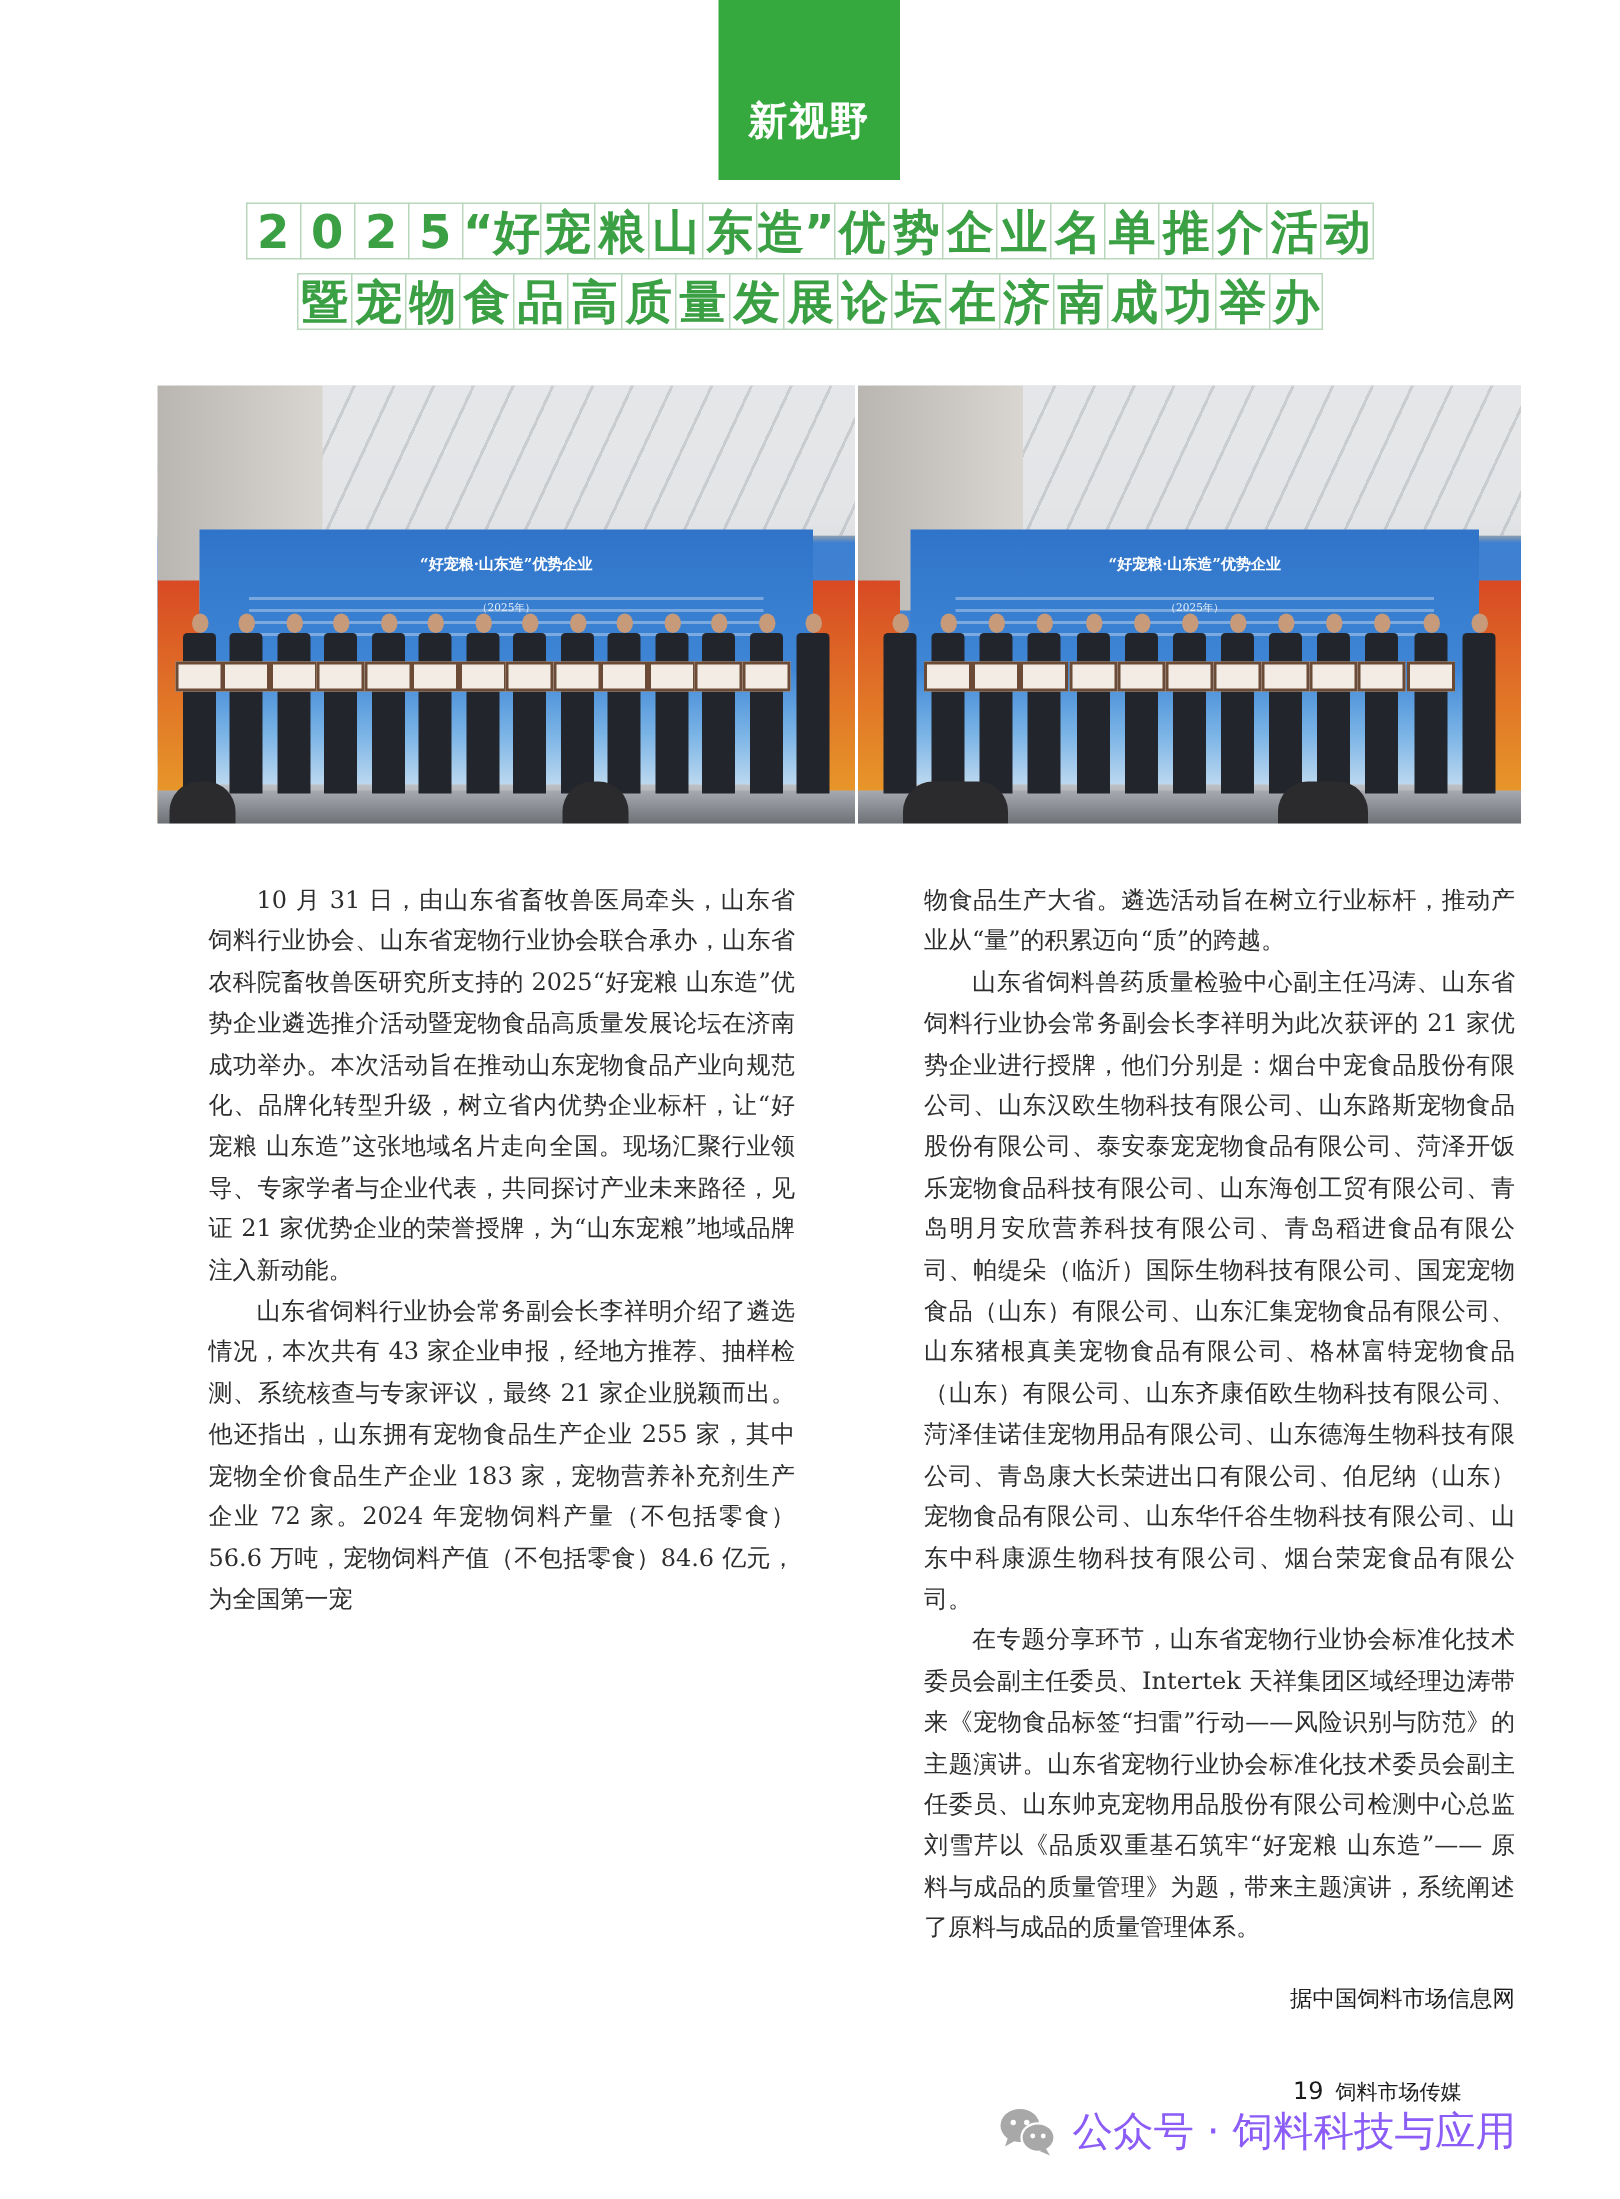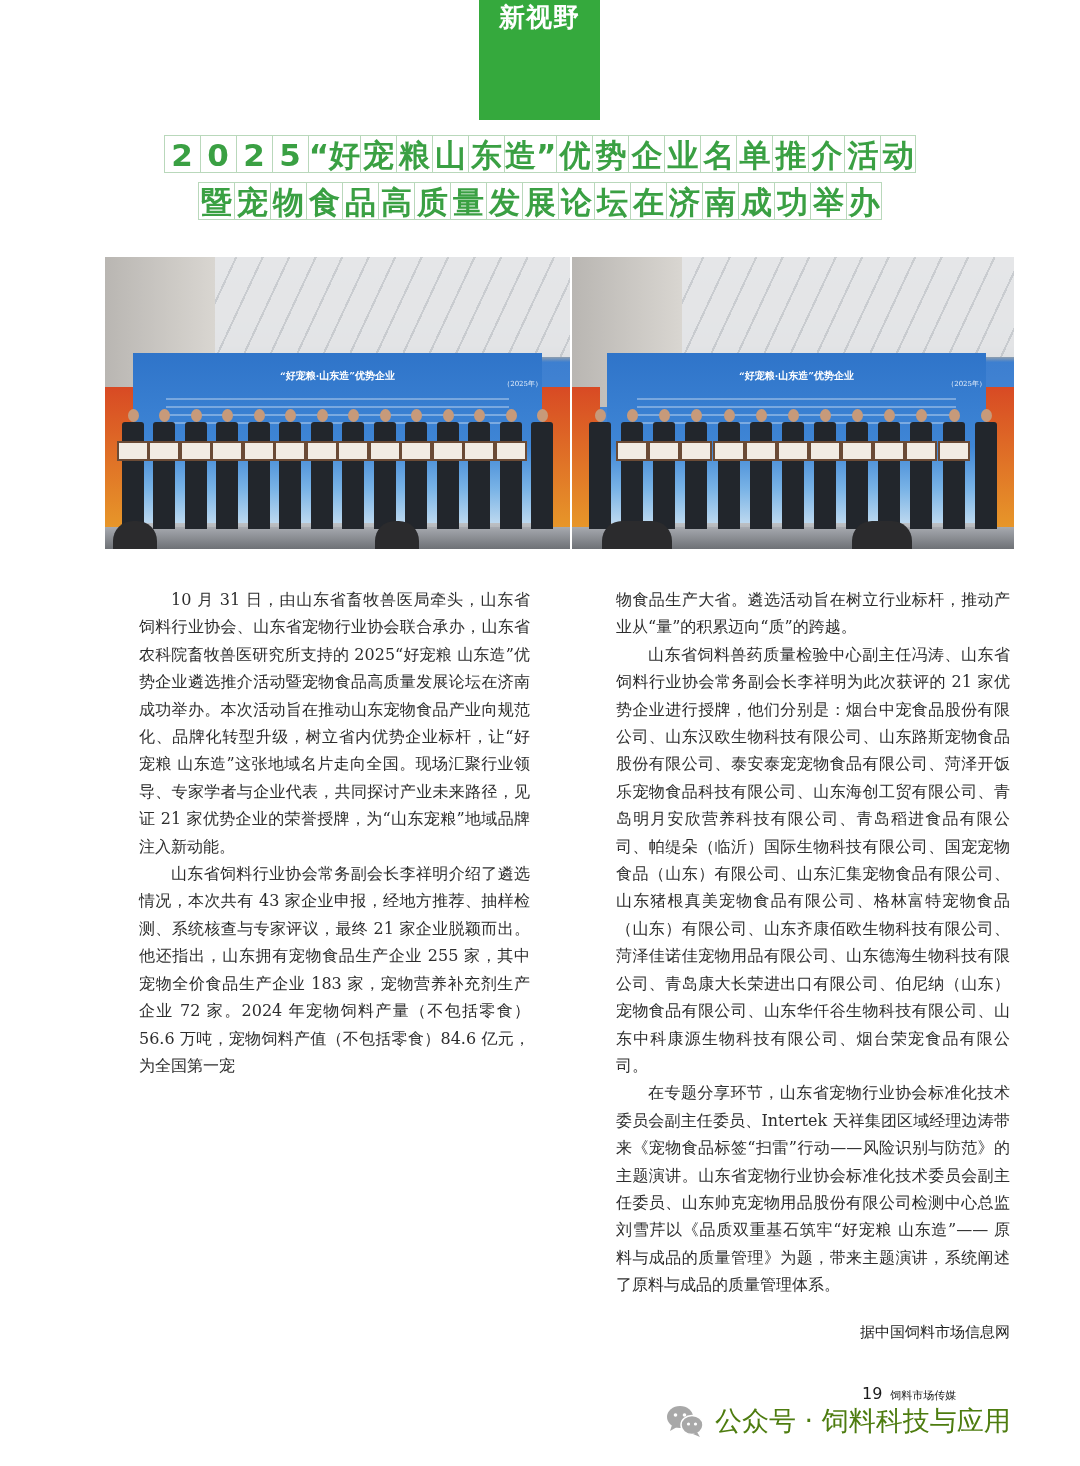--- a/index.html
+++ b/index.html
@@ -1,21 +1,21 @@
 <!DOCTYPE html>
 <html><head>
 <meta charset="utf-8">
 <style>
   * { box-sizing: border-box; margin: 0; padding: 0; }
   html, body { width: 1080px; height: 1466px; background: #ffffff; overflow: hidden; }
   body { position: relative; font-family: "DejaVu Serif", "Liberation Serif", serif; color: #2a2a2a; }
 
   .section-tab {
     position: absolute; left: 479px; top: 0; width: 121px; height: 120px;
-    background: #35a93d; display: flex; align-items: flex-start; justify-content: center;
+    background: #35a93d; display: flex; align-items: flex-end; justify-content: center;
     padding-bottom: 22px;
   }
   .section-tab span {
     color: #ffffff; font-family: "DejaVu Sans", sans-serif; font-weight: bold;
     font-size: 26px; letter-spacing: 1px;
   }
 
   .headline { position: absolute; left: 0; width: 1080px; text-align: center; }
   .headline-line {
     display: inline-flex; color: #3aa043; font-family: "DejaVu Sans", sans-serif;
@@ -45,21 +45,21 @@
   .photo .wall-l { position: absolute; left: 0; top: 0; width: 110px; height: 150px; background: linear-gradient(90deg, #b9b6b2, #d9d6d1); }
   .photo .side-red { position: absolute; top: 130px; width: 28px; height: 160px; background: linear-gradient(#d84a24, #e9a12a); }
   .photo .backdrop {
     position: absolute; top: 96px; height: 170px;
     background: linear-gradient(180deg, #2f74c9 0%, #3f86d6 55%, #79b3e6 80%, #bcd8ef 100%);
   }
   .photo .banner-title {
     position: absolute; width: 100%; top: 16px; text-align: center; color: #ffffff;
     font-family: "DejaVu Serif", serif; font-size: 10px; font-weight: bold;
   }
-  .photo .banner-year { position: absolute; width: 100%; top: 26px; text-align: right; color: #e8f0fb; font-size: 7px; }
+  .photo .banner-year { position: absolute; width: 100%; top: 47px; text-align: center; color: #e8f0fb; font-size: 7px; }
   .photo .banner-names { position: absolute; top: 45px; left: 8%; width: 84%; height: 30px;
     background: repeating-linear-gradient(180deg, rgba(255,255,255,0.55) 0 2px, transparent 2px 8px);
     opacity: 0.6;
   }
   .photo .people { position: absolute; left: 0; bottom: 20px; width: 100%; height: 120px; display: flex; justify-content: space-around; padding: 0 12px; }
   .photo .person { width: 22px; height: 120px; position: relative; }
   .photo .person .head { position: absolute; left: 6px; top: 0; width: 11px; height: 13px; border-radius: 50%; background: #c79a7a; }
   .photo .person .body { position: absolute; left: 0; top: 13px; width: 22px; height: 107px; background: #22262c; border-radius: 3px 3px 0 0; }
   .photo .person .plaque { position: absolute; left: -5px; top: 32px; width: 32px; height: 20px; background: #f2ece4; border: 2px solid #6b4b36; }
   .photo .stage { position: absolute; left: 0; bottom: 0; width: 100%; height: 22px; background: linear-gradient(#a7aab0, #6e7176); }
@@ -74,25 +74,25 @@
   .para { text-indent: 2em; margin-left: 44px; }
   .para.noindent { text-indent: 0; }
 
   .source {
     position: absolute; left: 572px; top: 1323px; width: 438px; text-align: right;
     font-family: "DejaVu Sans", sans-serif; font-weight: normal; font-size: 15px; color: #1e1e1e;
   }
 
   .folio { position: absolute; left: 846px; top: 1384px; display: flex; align-items: baseline; gap: 8px; color: #1a1a1a; margin-left: 16px; }
   .folio .num { font-family: "DejaVu Sans", sans-serif; font-size: 16px; }
-  .folio .mag { font-family: Liberation Sans, sans-serif; font-size: 11px; }
+  .folio .mag { font-family: Liberation Sans, sans-serif; font-size: 14px; }
 
   .watermark {
     position: absolute; left: 665px; top: 1403px; display: flex; align-items: center; gap: 10px;
-    color: #4d7c0f; font-family: "DejaVu Sans", sans-serif; font-size: 27px;
+    color: #8b5cf6; font-family: "DejaVu Sans", sans-serif; font-size: 27px;
   }
   .watermark svg { display: block; }
 </style>
 </head>
 <body>
 
 <div class="section-tab">
   <span>新视野</span>
 </div>
 

